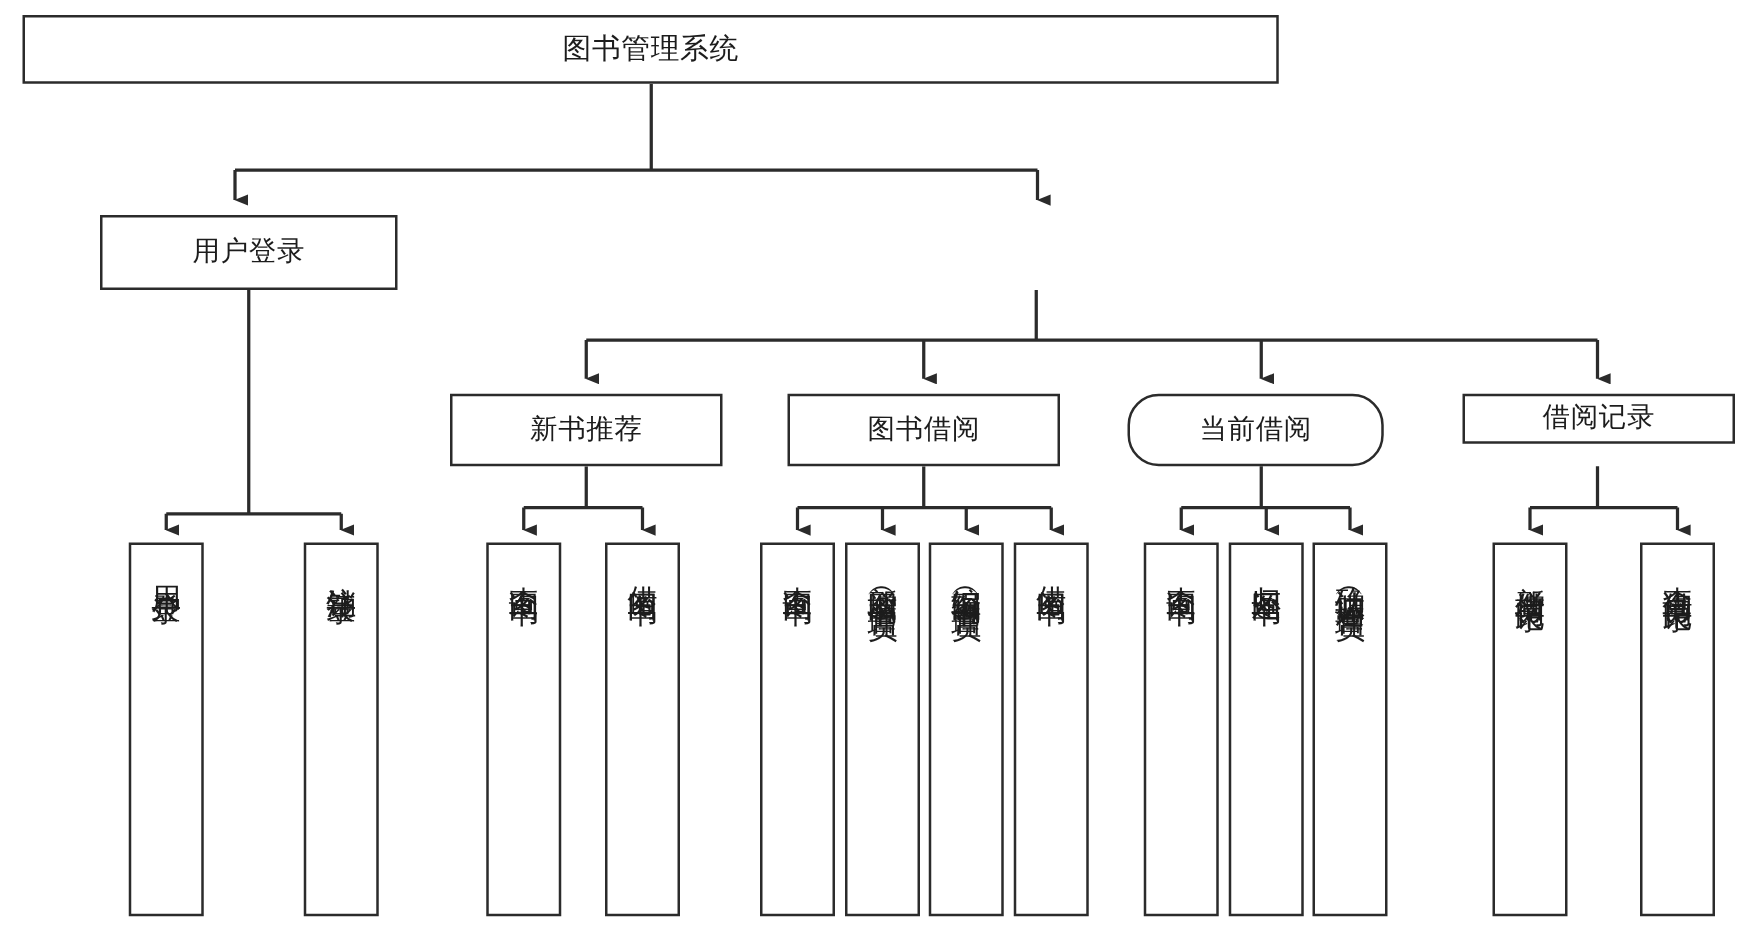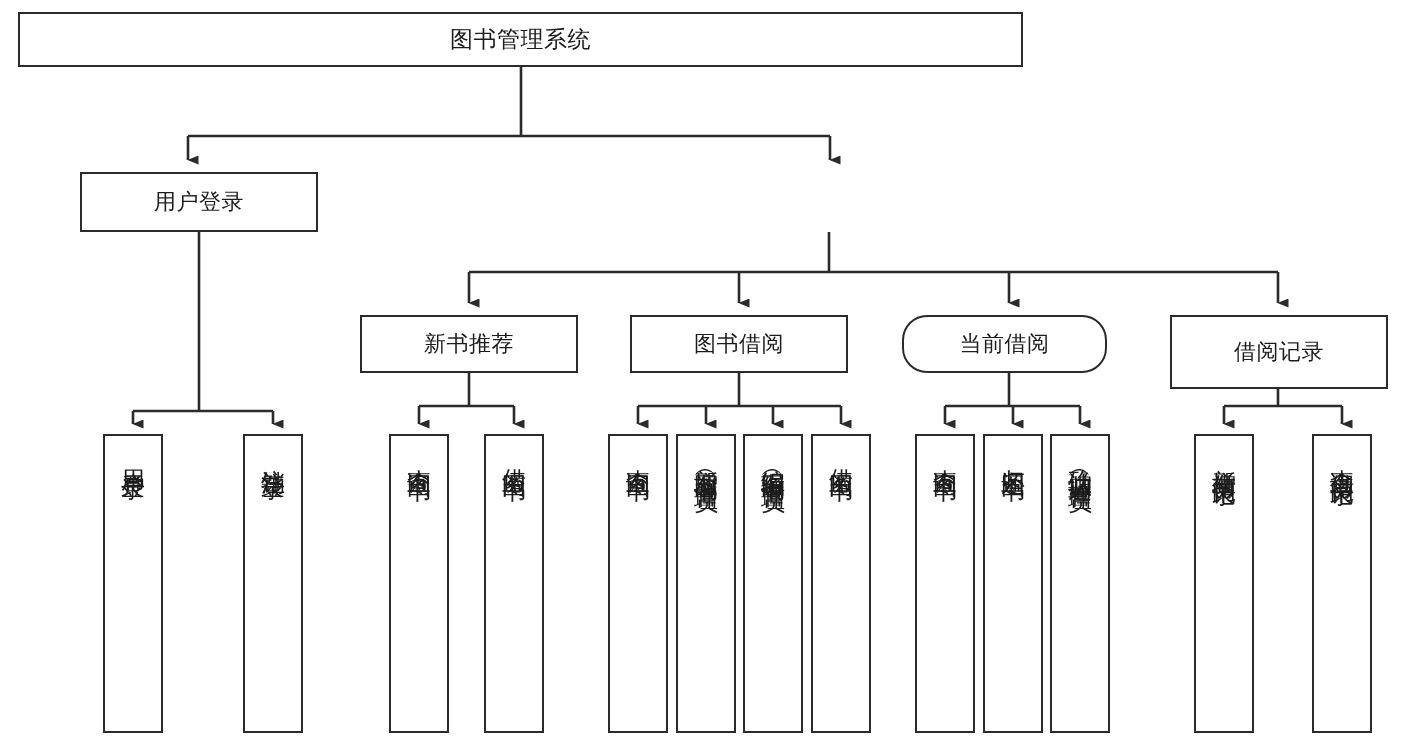--- a/index.html
+++ b/index.html
@@ -142,21 +142,21 @@
   </div>
 
   <div class="node horizontal" style="left:630px; top:315px; width:218px; height:58px;">
     <span class="label">图书借阅</span>
   </div>
 
   <div class="node horizontal" style="left:902px; top:315px; width:205px; height:58px;border-radius:25px;">
     <span class="label">当前借阅</span>
   </div>
 
-  <div class="node horizontal" style="left:1170px; top:315px; width:218px; height:74px;">
+  <div class="node horizontal" style="left:1170px; top:315px; width:218px; height:40px;">
     <span class="label">借阅记录</span>
   </div>
 
   <div class="node vertical" style="left:103px; top:434px; width:60px; height:299px;">
     <span class="label">用户登录</span>
   </div>
 
   <div class="node vertical" style="left:243px; top:434px; width:60px; height:299px;">
     <span class="label">注销登录</span>
   </div>

